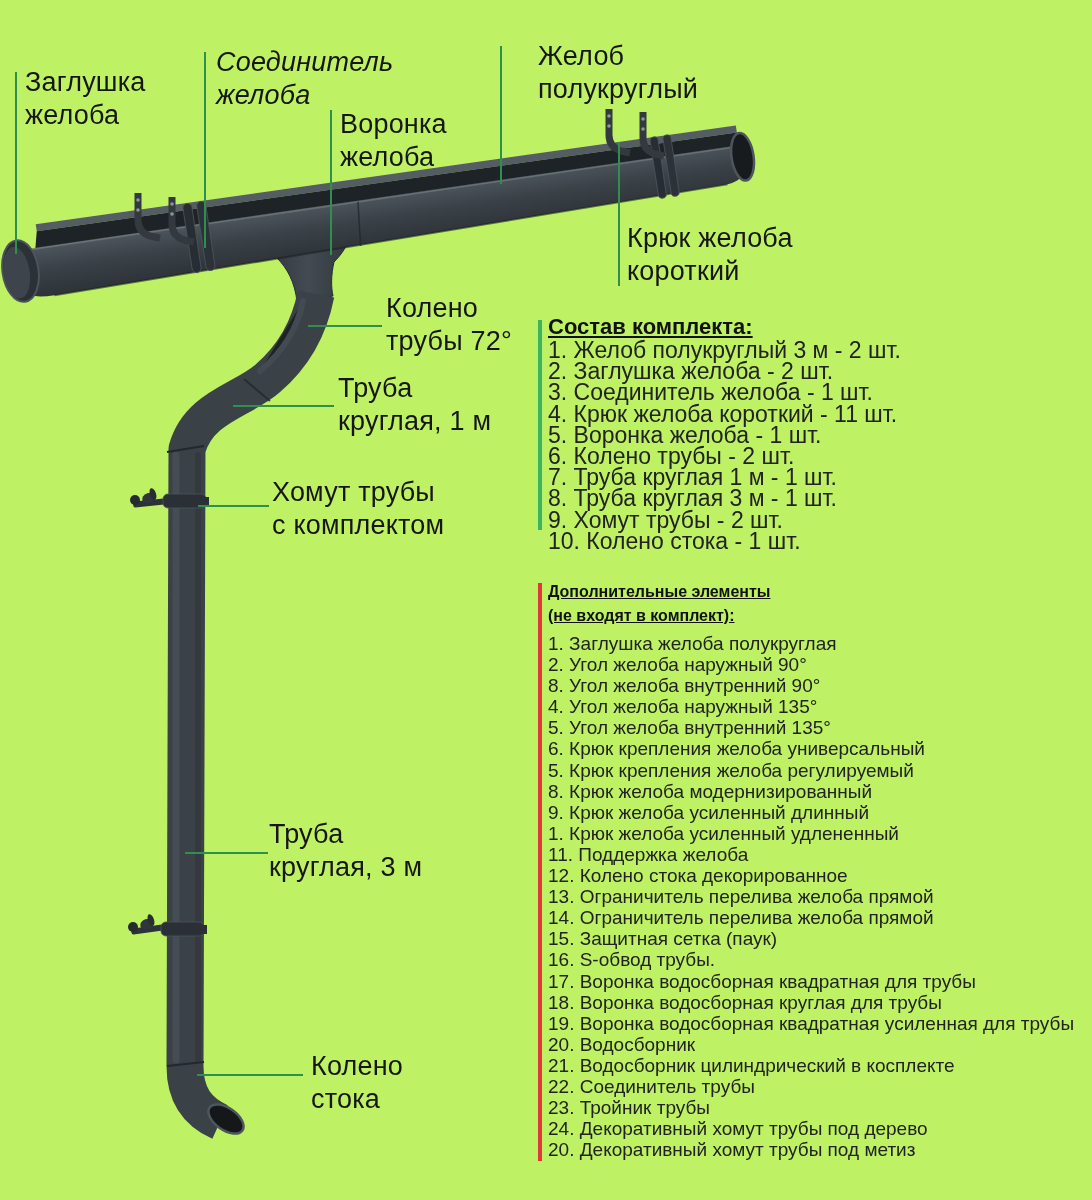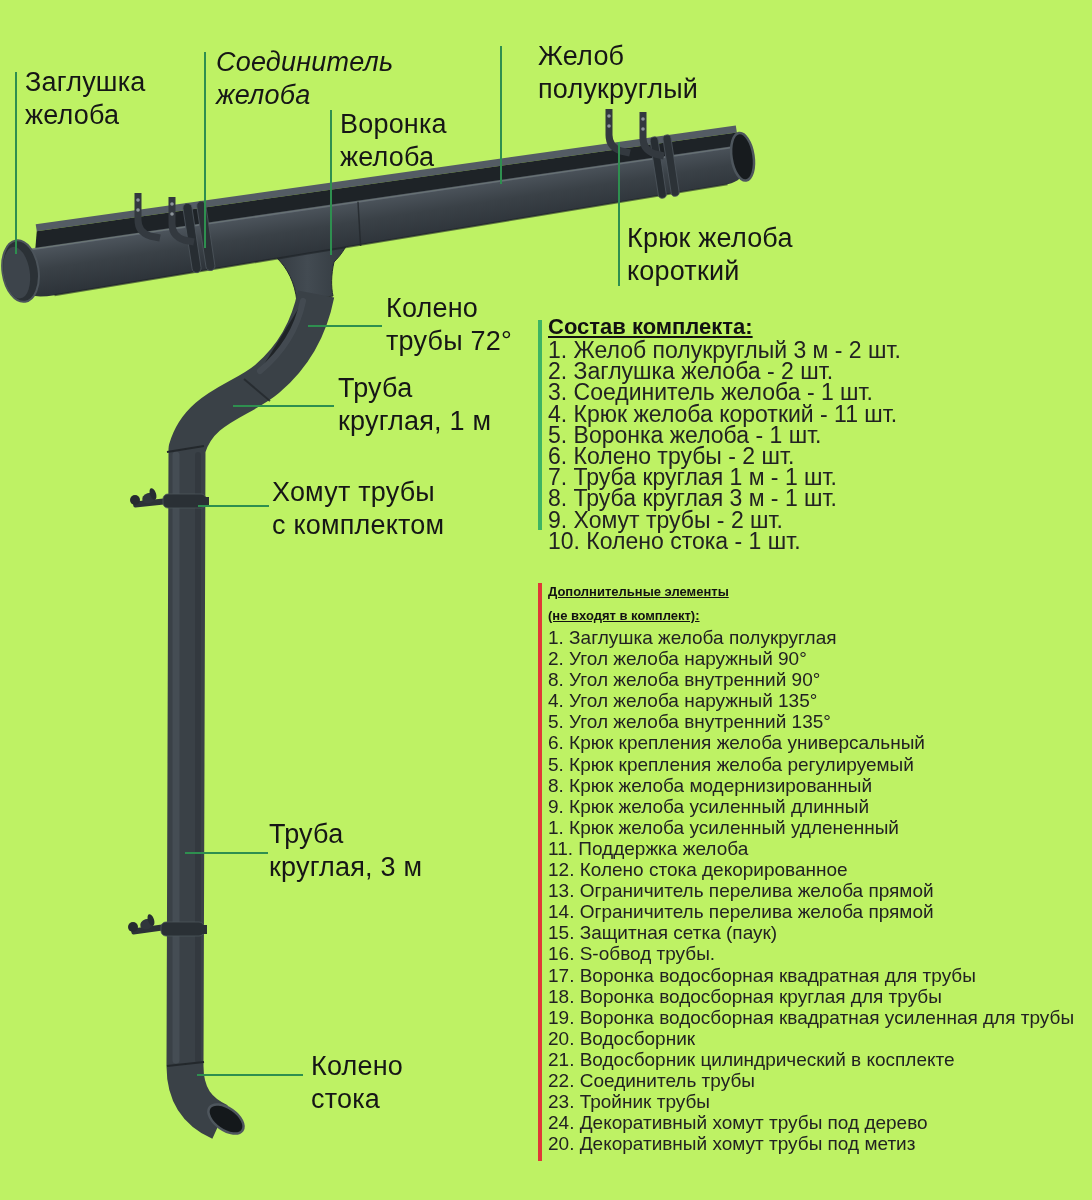--- a/index.html
+++ b/index.html
@@ -16,22 +16,22 @@
   }
   .bar{position:absolute;width:4px;z-index:2;}
   .bar.green{background:var(--bar-green,#3db463);}
   .bar.red{background:var(--bar-red,#e03838);}
   .panel{position:absolute;z-index:4;color:#222;}
   .panel .ptitle{font-weight:bold;text-decoration:underline;color:#111;}
   .kit-panel{left:548px;top:314px;}
   .kit-panel .ptitle{font-size:22px;line-height:26px;}
   .kit-panel .pitem{font-size:23px;line-height:21.2px;}
   .extras-panel{left:548px;top:580px;}
-  .extras-panel .ptitle{font-size:13px;line-height:23.5px;}
-  .extras-panel .items{}
+  .extras-panel .ptitle{font-size:16px;line-height:23.5px;}
+  .extras-panel .items{margin-top:6px;}
   .extras-panel .pitem{font-size:19px;line-height:21.1px;}
 </style>
 </head>
 <body>
 
 <div class="canvas">
 
   <svg class="illu" width="1092" height="1200" viewBox="0 0 1092 1200">
     <defs>
       <linearGradient id="gg" gradientUnits="userSpaceOnUse" x1="0" y1="-18" x2="0" y2="34">

